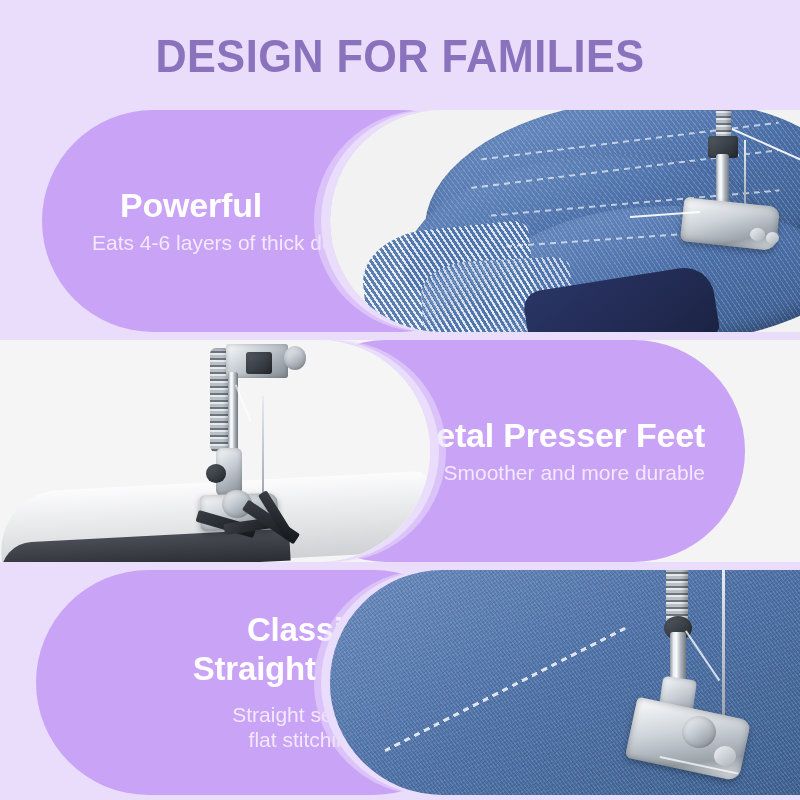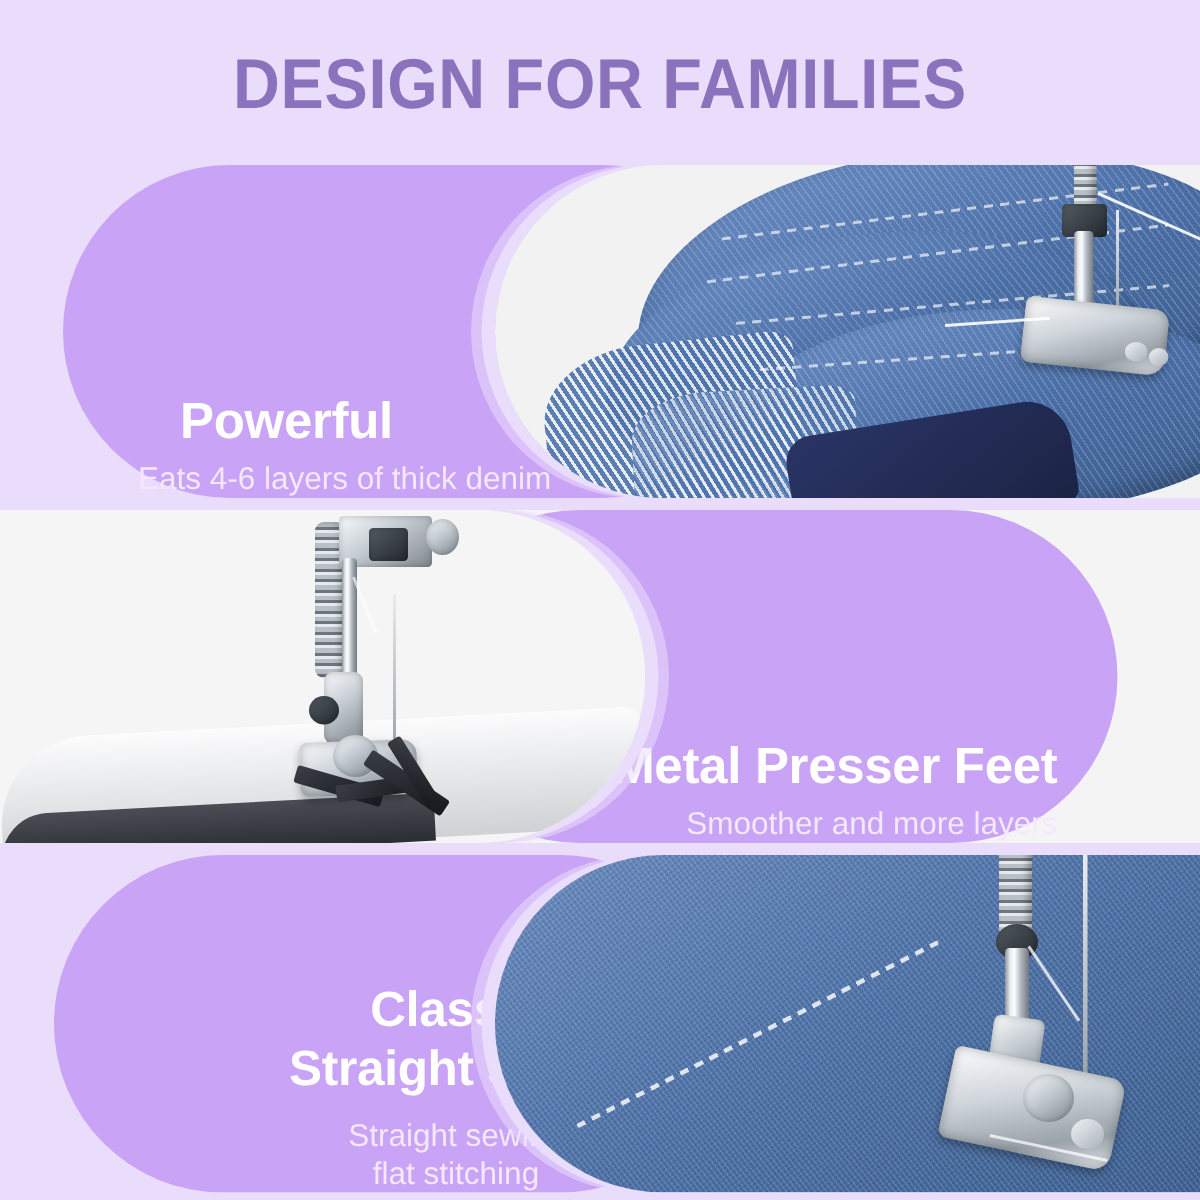--- a/index.html
+++ b/index.html
@@ -41,21 +41,21 @@
 
   
   .pill {
     position: absolute;
     top: 0;
     height: 100%;
     background: #C9A3F5;
     border-radius: 130px;
     display: flex;
     flex-direction: column;
-    justify-content: flex-end;
+    justify-content: center;
     z-index: 2;
   }
   .pill-left  { left: 42px;  width: 470px; padding-left: 78px; align-items: flex-start; }
   .pill-right { right: 55px; width: 470px; padding-right: 40px; align-items: flex-end; text-align: right; }
   .pill-left-3 { left: 36px; width: 450px; padding-left: 86px; align-items: flex-start; }
 
   .feature-title {
     color: #FFFFFF;
     font-weight: bold;
     font-size: 34px;
@@ -236,21 +236,21 @@
       <div class="foot-toe" style="left:436px; top:122px; width:13px; height:12px;"></div>
       <div class="thread" style="left:300px; top:106px; width:70px; transform:rotate(-4deg);"></div>
     </div>
   </div>
 </div>
 
 <div class="band band-2">
 
   <div class="pill pill-right">
     <div class="feature-title">Metal Presser Feet</div>
-    <div class="feature-sub">Smoother and more layers</div>
+    <div class="feature-sub">Smoother and more durable</div>
   </div>
 
   <div class="photo photo-left">
     <div class="photo-inner">
       <div class="paper-bg" style="background:#F5F5F6;"></div>
 
       <div class="machine-bed" style="left:0; top:142px; width:430px; height:80px; border-radius:60px 12px 0 0; transform:rotate(-3deg);"></div>
       <div class="bed-dark" style="left:0; top:196px; width:290px; height:32px; border-radius:40px 0 0 0; transform:rotate(-3deg);"></div>
 
       <div class="metal-spring" style="left:210px; top:8px; width:20px; height:104px;"></div>

